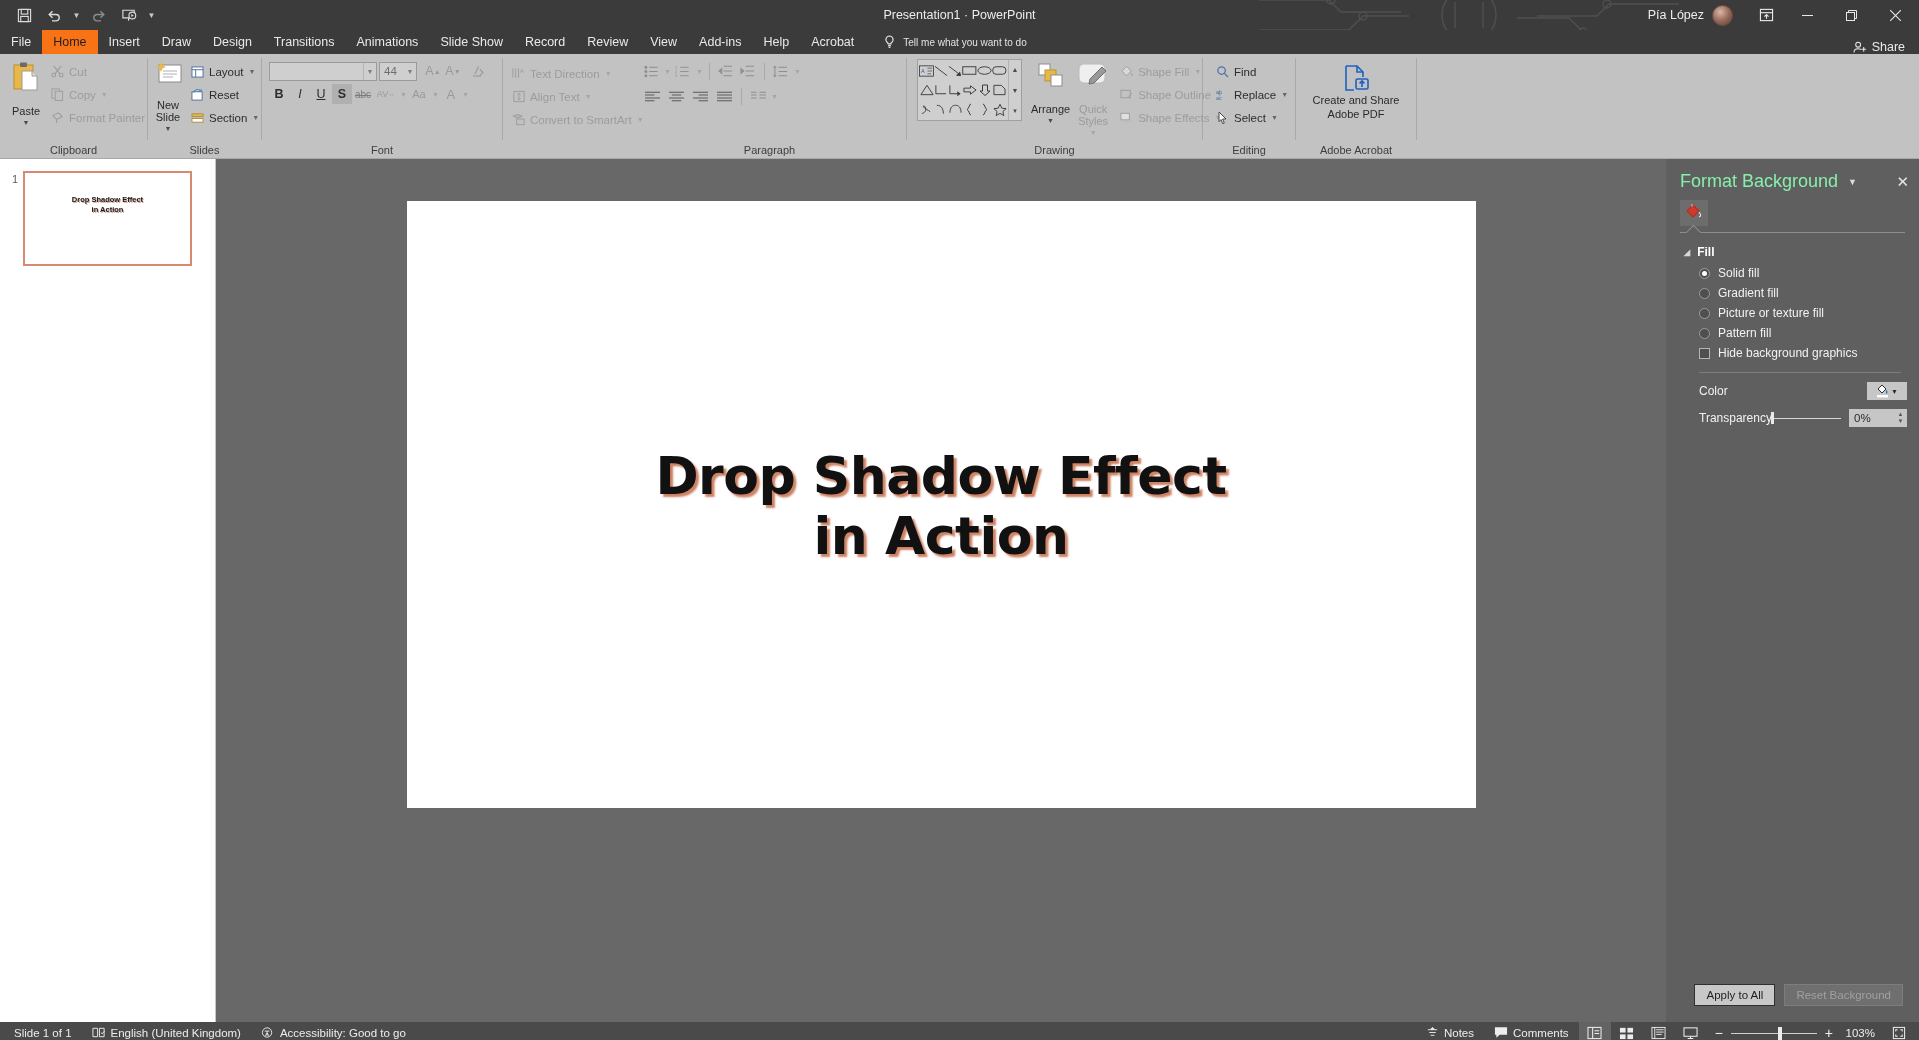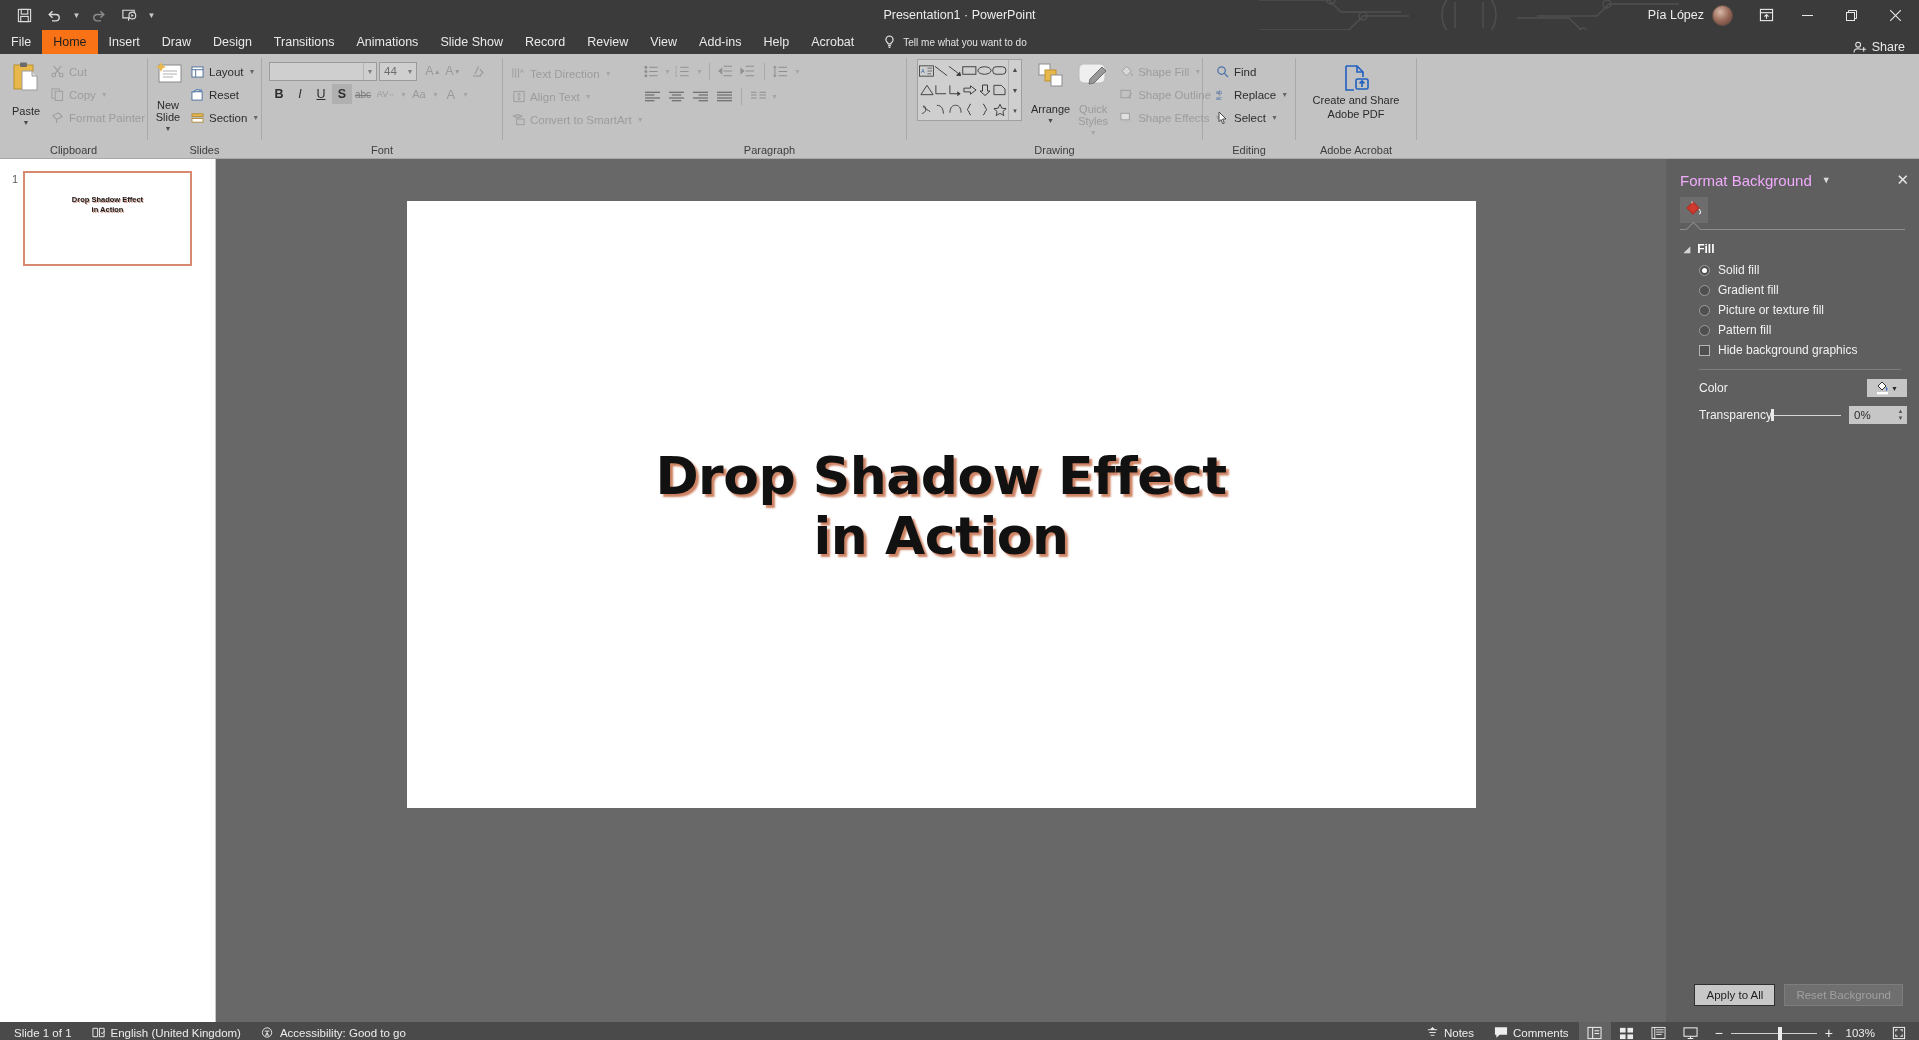--- a/index.html
+++ b/index.html
@@ -198,21 +198,21 @@
   }
 
   
   .fbpanel {
     width: 253px; background: #5f5f5f; flex-shrink: 0;
     position: relative; color: #f0f0f0;
   }
   .fb-head {
     display: flex; align-items: center; padding: 12px 10px 0 14px;
   }
-  .fb-title { font-size: 15px; color: #f0abfc; }
+  .fb-title { font-size: 18px; color: #86efac; }
   .fb-hcar { margin-left: 10px; font-size: 9px; color: #dcdcdc; }
   .fb-close { margin-left: auto; font-size: 15px; color: #e6e6e6; }
   .fb-iconrow { padding: 8px 0 0 14px; display: flex; }
   .fb-tab {
     width: 28px; height: 26px; background: #6d6d6d;
     display: flex; align-items: center; justify-content: center;
   }
   .fb-tabline { margin: 6px 14px 0 14px; height: 1px; background: #8d8d8d; position: relative; }
   .fb-tabline::before {
     content: ""; position: absolute; left: 8px; top: -5px;

